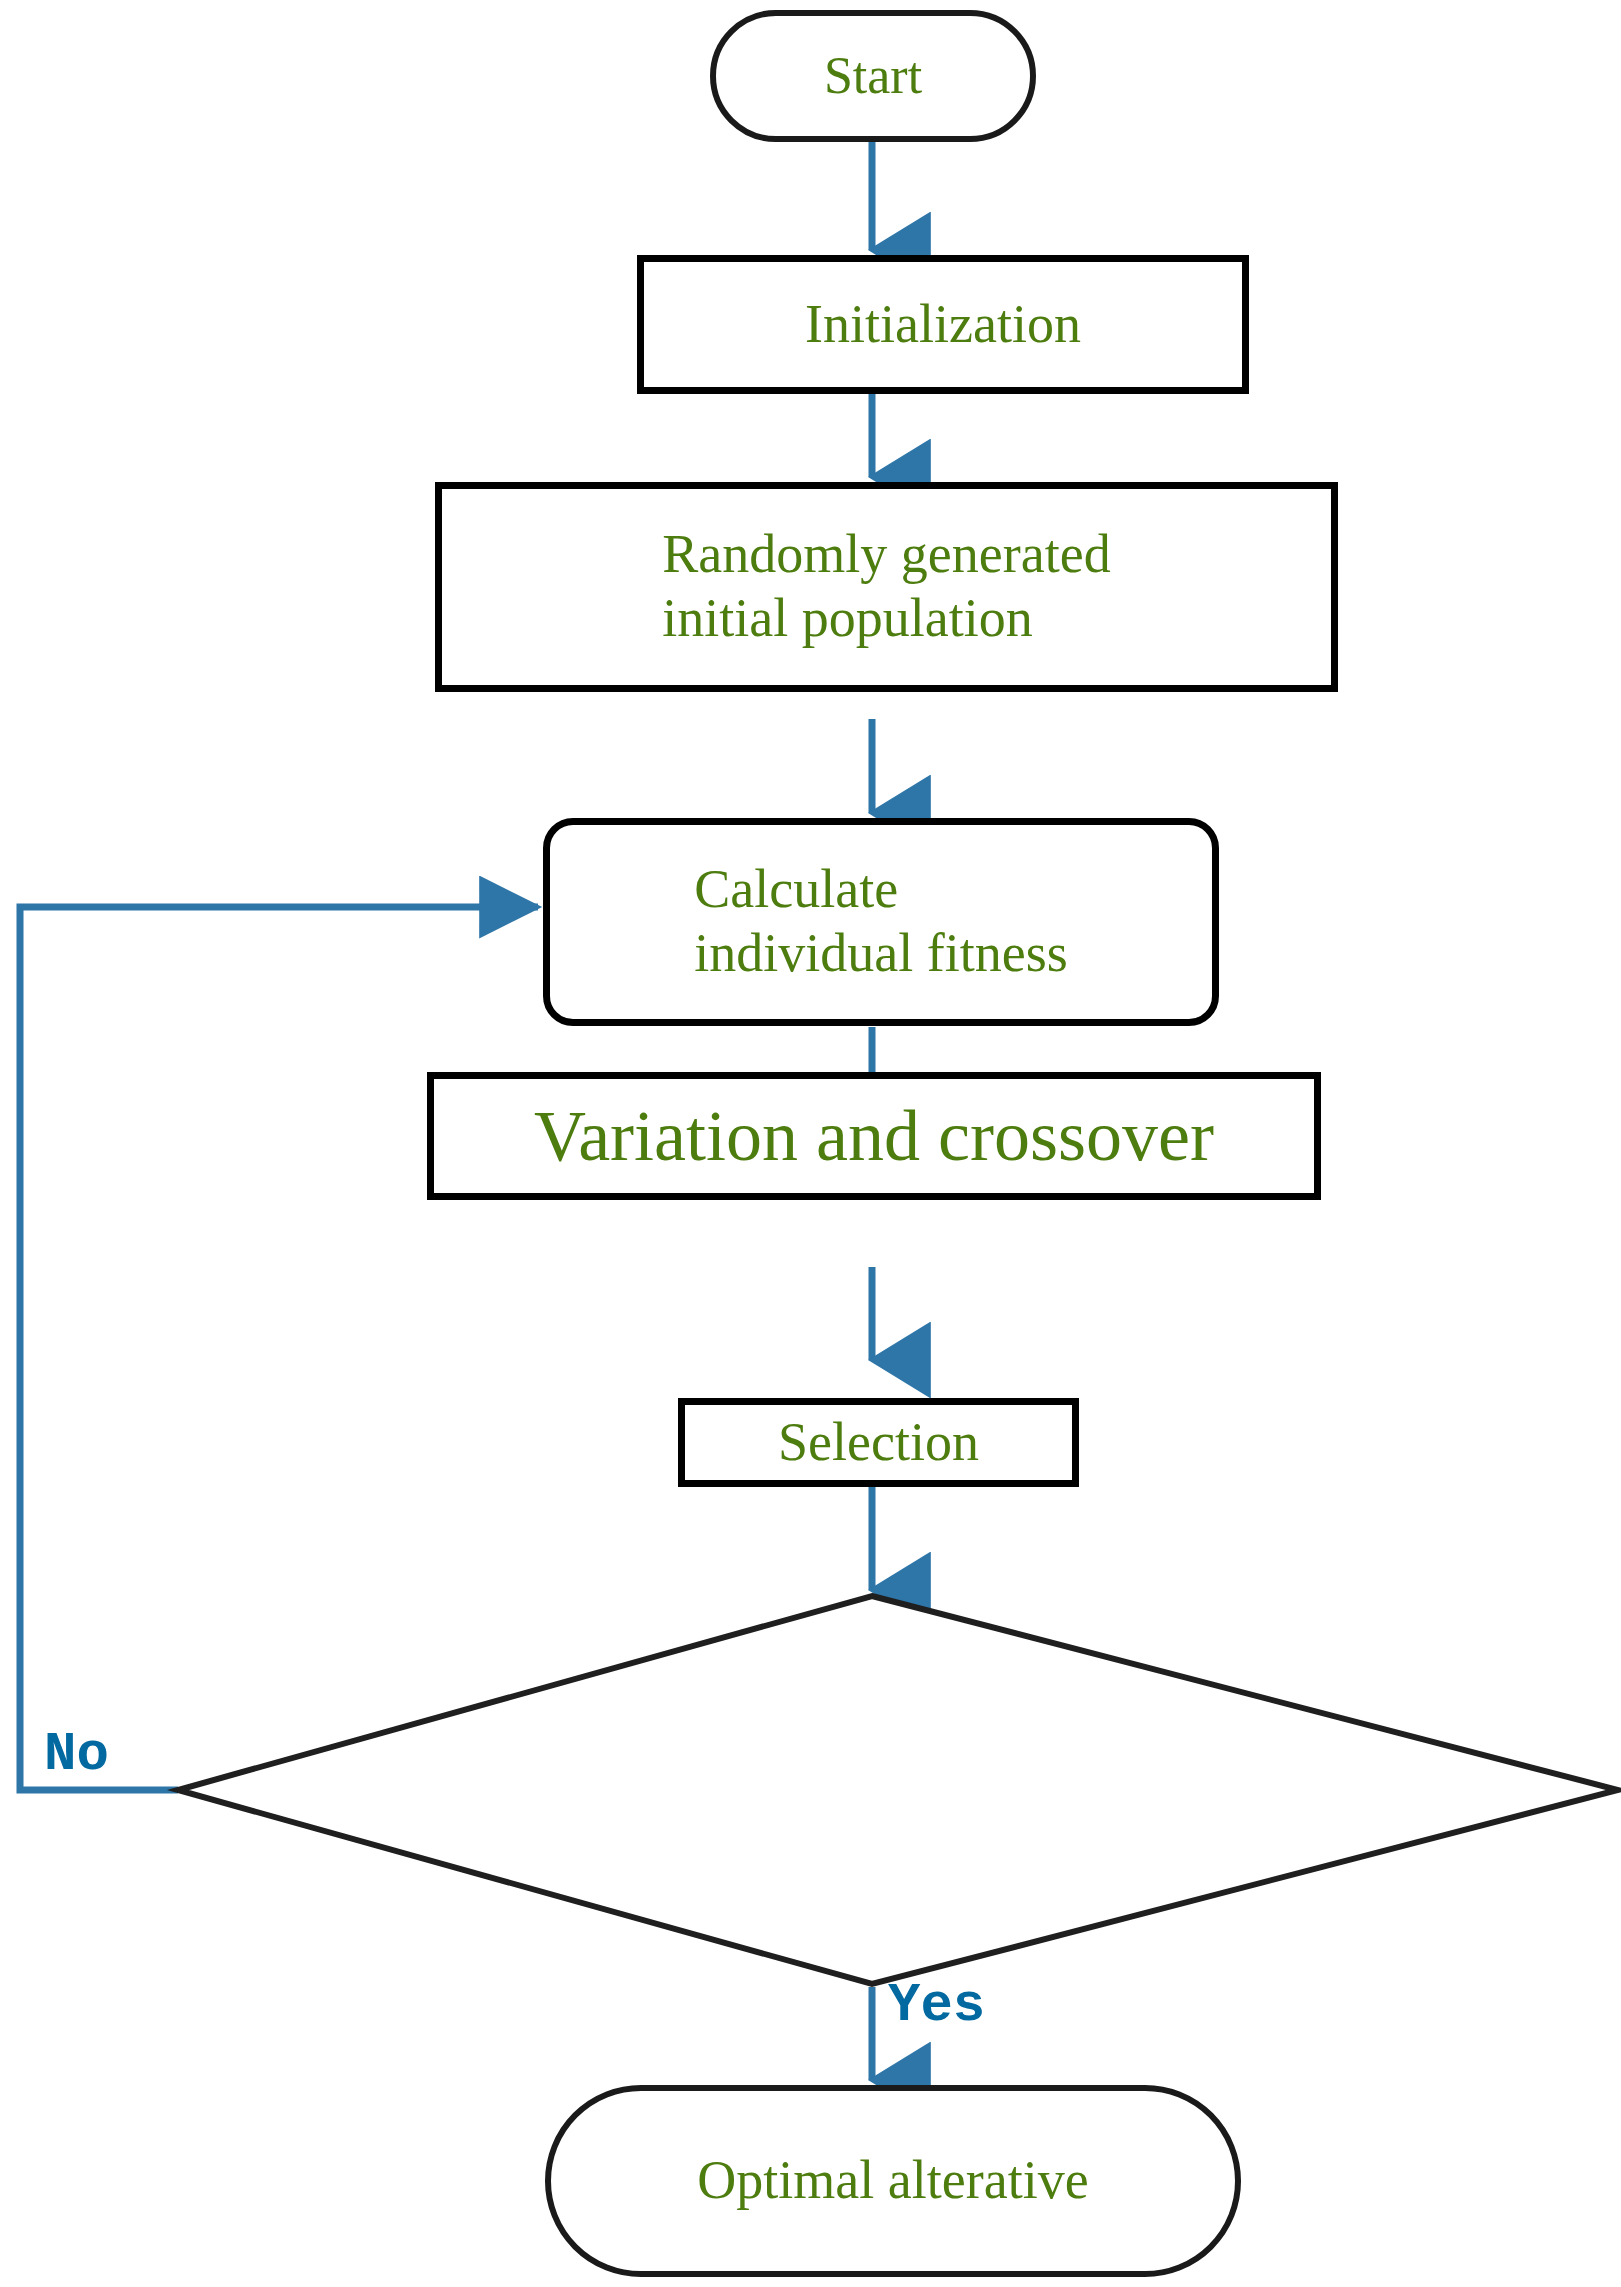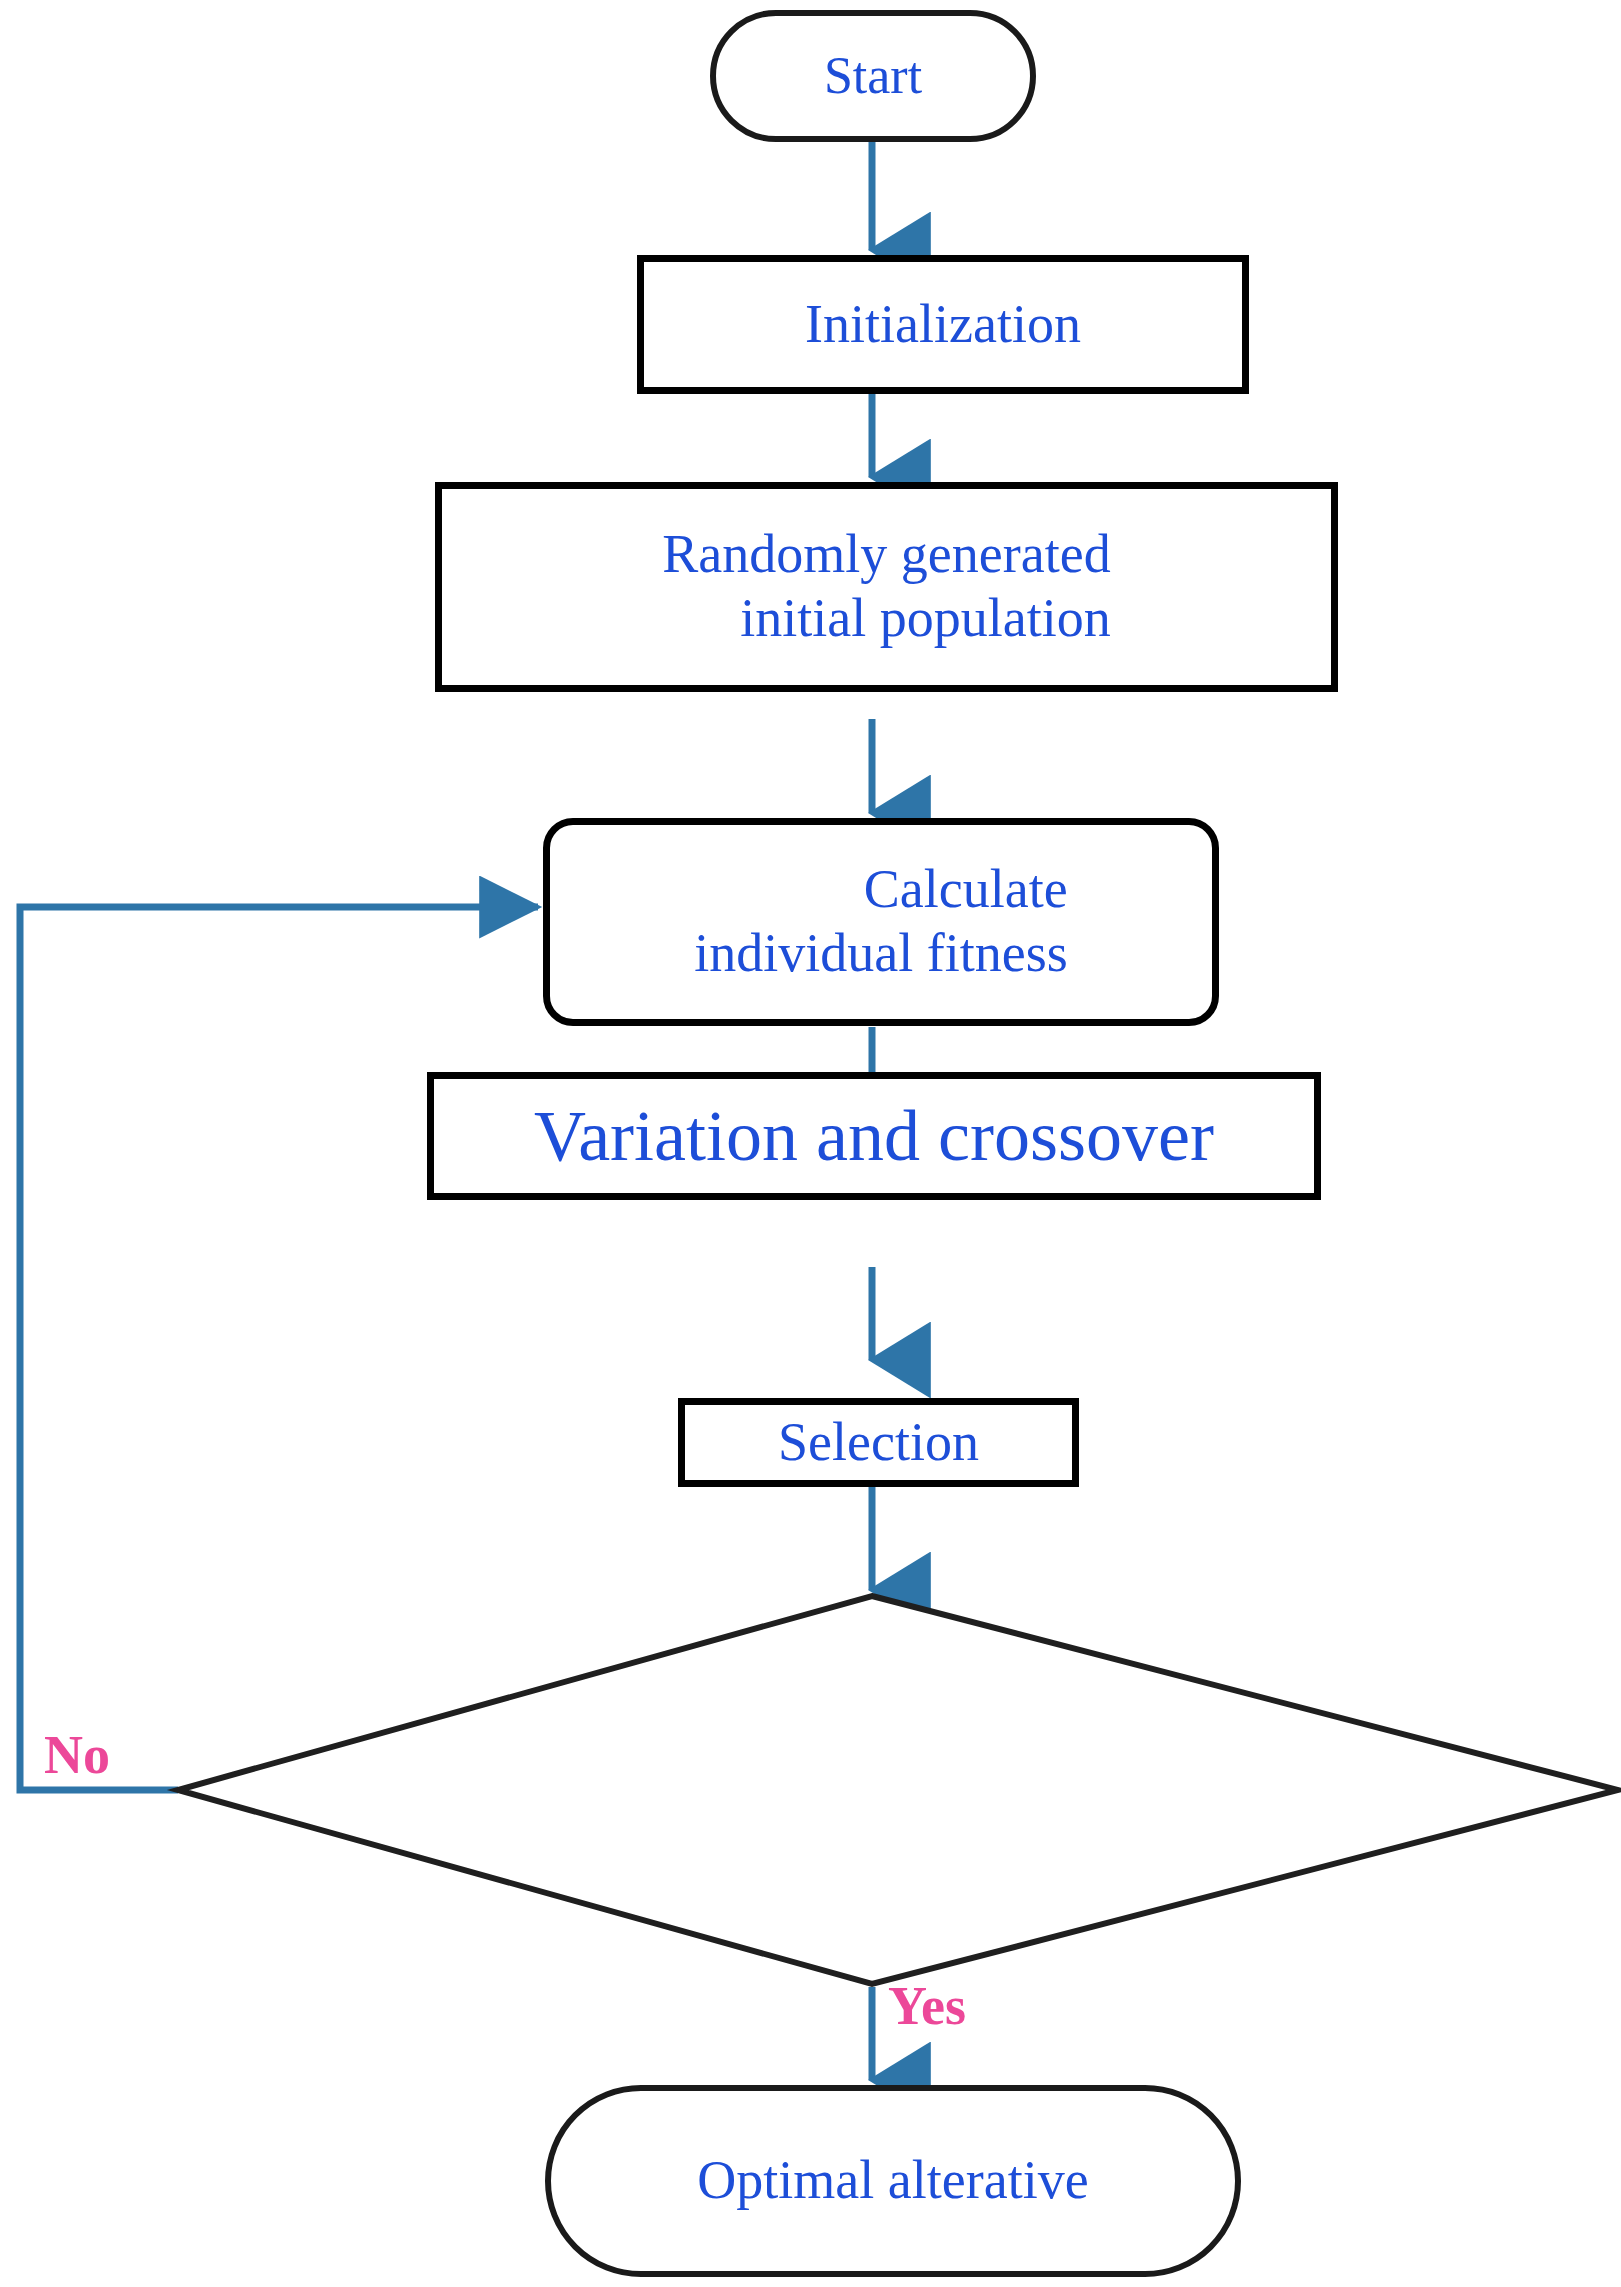--- a/index.html
+++ b/index.html
@@ -23,23 +23,23 @@
     top: 0;
     left: 0;
     width: 1621px;
     height: 2287px;
   }
   .node {
     position: absolute;
     display: flex;
     align-items: center;
     justify-content: center;
-    text-align: right;
+    text-align: left;
     box-sizing: border-box;
-    color: #1d4ed8;
+    color: #4d7c0f;
     line-height: 1.18;
     z-index: 3;
   }
   .node-rect {
     border: 7px solid #000000;
     background: #ffffff;
   }
   .node-stadium {
     border: 6px solid #1a1a1a;
     background: #ffffff;
@@ -50,24 +50,25 @@
     border: none;
     z-index: 4;
   }
   .node-label {
     display: block;
     white-space: pre-line;
     font-weight: 400;
   }
   .edge-label {
     position: absolute;
-    color: #ec4899;
+    color: #0369a1;
     font-weight: 700;
     z-index: 5;
     white-space: nowrap;
+    font-family: Liberation Mono, monospace;
   }
 
   
   #node-start      { left: 710px; top: 10px;   width: 326px; height: 132px; font-size: 52px; }
   #node-init       { left: 637px; top: 255px;  width: 612px; height: 139px; font-size: 54px; font-family: Liberation Serif, serif; }
   #node-population { left: 435px; top: 482px;  width: 903px; height: 210px; font-size: 54px; }
   #node-fitness    { left: 543px; top: 818px;  width: 676px; height: 208px; font-size: 54px; border-radius: 30px; }
   #node-variation  { left: 427px; top: 1072px; width: 894px; height: 128px; font-size: 72px; }
   #node-selection  { left: 678px; top: 1398px; width: 401px; height: 89px; font-size: 54px; }
   #node-decision   { left: 175px; top: 1594px; width: 1446px; height: 392px; font-size: 54px; }

